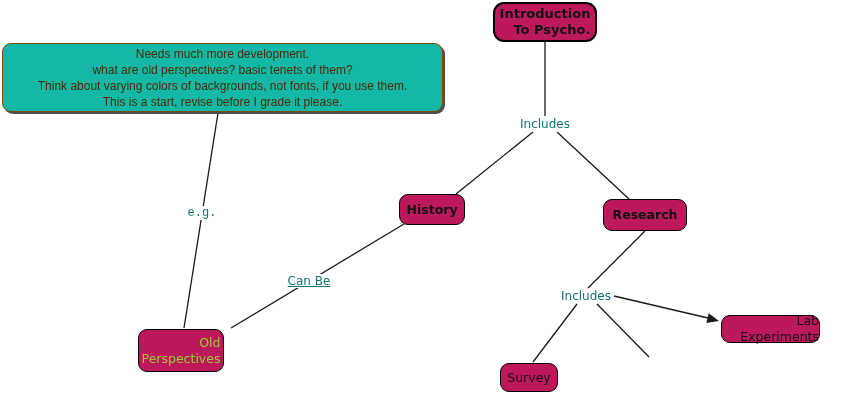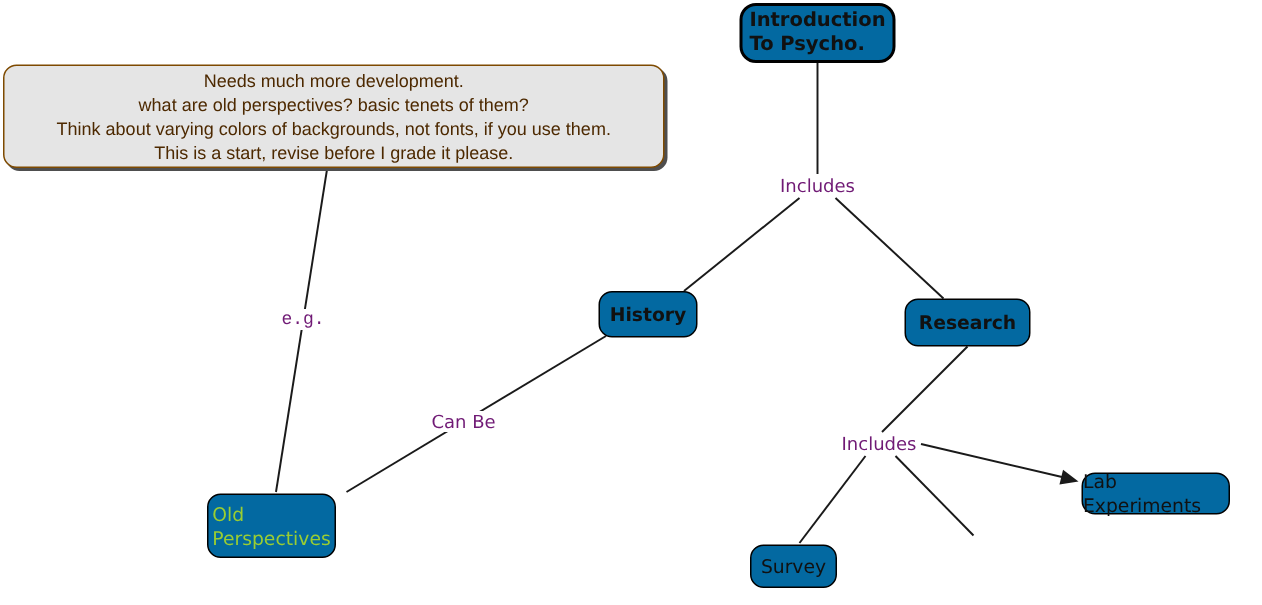--- a/index.html
+++ b/index.html
@@ -4,53 +4,53 @@
 <style>
   html,body { margin:0; padding:0; background:#ffffff; }
   #canvas {
     position:relative; width:841px; height:403px; background:#ffffff;
     overflow:hidden; font-family:"DejaVu Sans", sans-serif;
   }
   #wires { position:absolute; left:0; top:0; width:841px; height:403px; }
 
   .node {
     position:absolute; box-sizing:border-box;
-    background:#0369a1; border:1.4px solid #000000; border-radius:9px;
+    background:#be185d; border:1.4px solid #000000; border-radius:9px;
     display:flex; align-items:center; justify-content:center;
-    text-align:left; font-size:12.5px; color:#111111;
+    text-align:right; font-size:12.5px; color:#111111;
     white-space:pre-line; line-height:1.25; z-index:3;
   }
   .node.bold { font-weight:bold; }
 
   #node-intro    { left:493px; top:2px;   width:104px; height:40px; border-width:2px; border-radius:11px; font-size:13px; }
   #node-history  { left:399px; top:194px; width:66px;  height:31px; border-width:1.6px; }
   #node-research { left:603px; top:199px; width:84px;  height:32px; border-width:1.6px; }
   #node-oldp     { left:138px; top:329px; width:86px;  height:43px; color:#9acd32; }
   #node-survey   { left:500px; top:363px; width:58px;  height:29px; }
   #node-obs      { left:614px; top:358px; width:92px;  height:42px; }
   #node-lab      { left:721px; top:315px; width:99px; height:28px; }
 
   #annotation {
     position:absolute; box-sizing:border-box;
     left:2px; top:43px; width:441px; height:69px;
-    background:#e5e5e5; border:1px solid #7e4a00; border-radius:9px;
+    background:#14b8a6; border:1px solid #7e4a00; border-radius:9px;
     box-shadow:2px 2px 0 #4e4e4e;
     color:#4d2900; font-family:"Liberation Sans", sans-serif; font-size:12px;
     line-height:16px; display:flex; align-items:center; justify-content:center;
     text-align:center; white-space:pre-line; z-index:3;
   }
 
   .link-label {
     position:absolute; transform:translate(-50%,-50%);
     background:#ffffff; padding:0 2px;
-    font-size:12px; color:#701a75; z-index:2; white-space:nowrap;
+    font-size:12px; color:#0f766e; z-index:2; white-space:nowrap;
   }
   #label-includes1 { left:545px; top:124px; }
   #label-includes2 { left:586px; top:296px; }
-  #label-canbe     { left:309px; top:281px; }
+  #label-canbe     { left:309px; top:281px;text-decoration:underline; }
   #label-eg        { left:202px; top:213px;font-family:Liberation Mono, monospace; }
 </style>
 </head>
 <body>
 
 <div id="canvas">
 
   <svg id="wires" viewBox="0 0 841 403" xmlns="http://www.w3.org/2000/svg">
     <g stroke="#1a1a1a" stroke-width="1.3" fill="none">
       <line x1="545" y1="42" x2="545" y2="116"></line>

